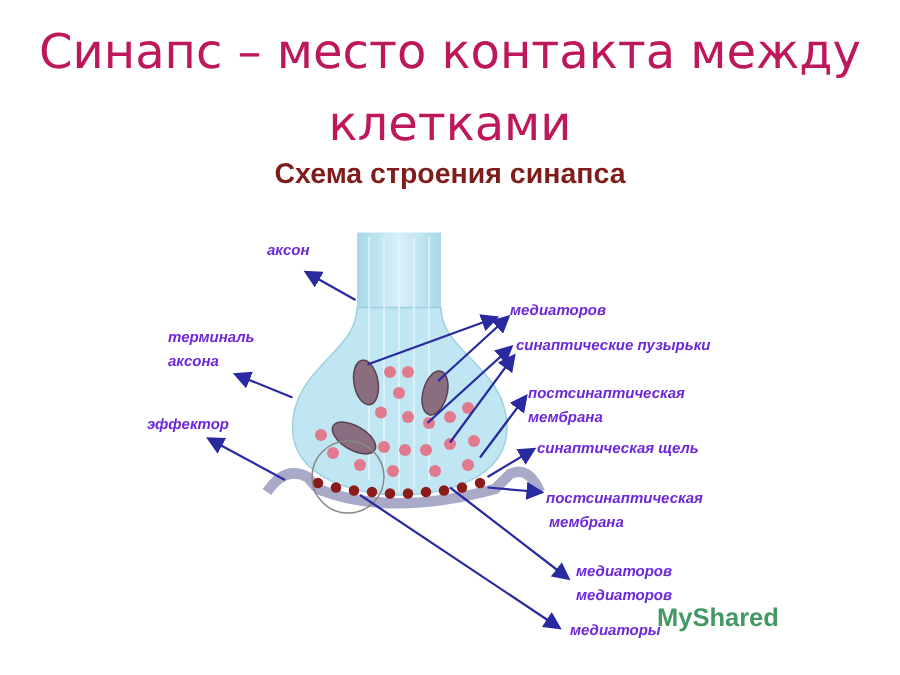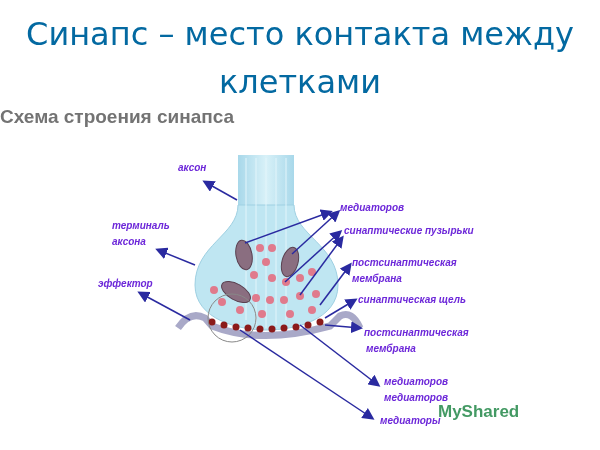--- a/index.html
+++ b/index.html
@@ -1,20 +1,20 @@
 <!DOCTYPE html>
 <html><head>
 <meta charset="utf-8">
 <style>
   html,body{margin:0;padding:0;background:#fff;}
   body{width:600px;height:450px;position:relative;overflow:hidden;font-family:"Liberation Sans",sans-serif;}
-  .title{position:absolute;left:0;width:600px;text-align:center;font-family:"DejaVu Sans",sans-serif;font-size:32px;color:#0369a1;line-height:40px;}
+  .title{position:absolute;left:0;width:600px;text-align:center;font-family:"DejaVu Sans",sans-serif;font-size:32px;color:#be185d;line-height:40px;}
   .t1{top:14px;}
   .t2{top:62px;text-align:center;}
-  .subtitle{position:absolute;top:106px;left:0;width:600px;text-align:left;font-weight:bold;font-size:19px;color:#737373;}
+  .subtitle{position:absolute;top:106px;left:0;width:600px;text-align:center;font-weight:bold;font-size:19px;color:#7f1d1d;}
   .lbl{position:absolute;font-style:italic;font-weight:bold;font-size:10px;color:#6d28d9;line-height:15px;white-space:nowrap;}
   svg.diagram{position:absolute;left:0;top:0;}
   .wm{position:absolute;left:438px;top:402px;font-size:17px;color:#15803d;opacity:.8;font-weight:bold;}
 </style>
 </head>
 <body>
 
 <div class="title t1">Синапс – место контакта между</div>
 <div class="title t2">клетками</div>
 <div class="subtitle">Схема строения синапса</div>

